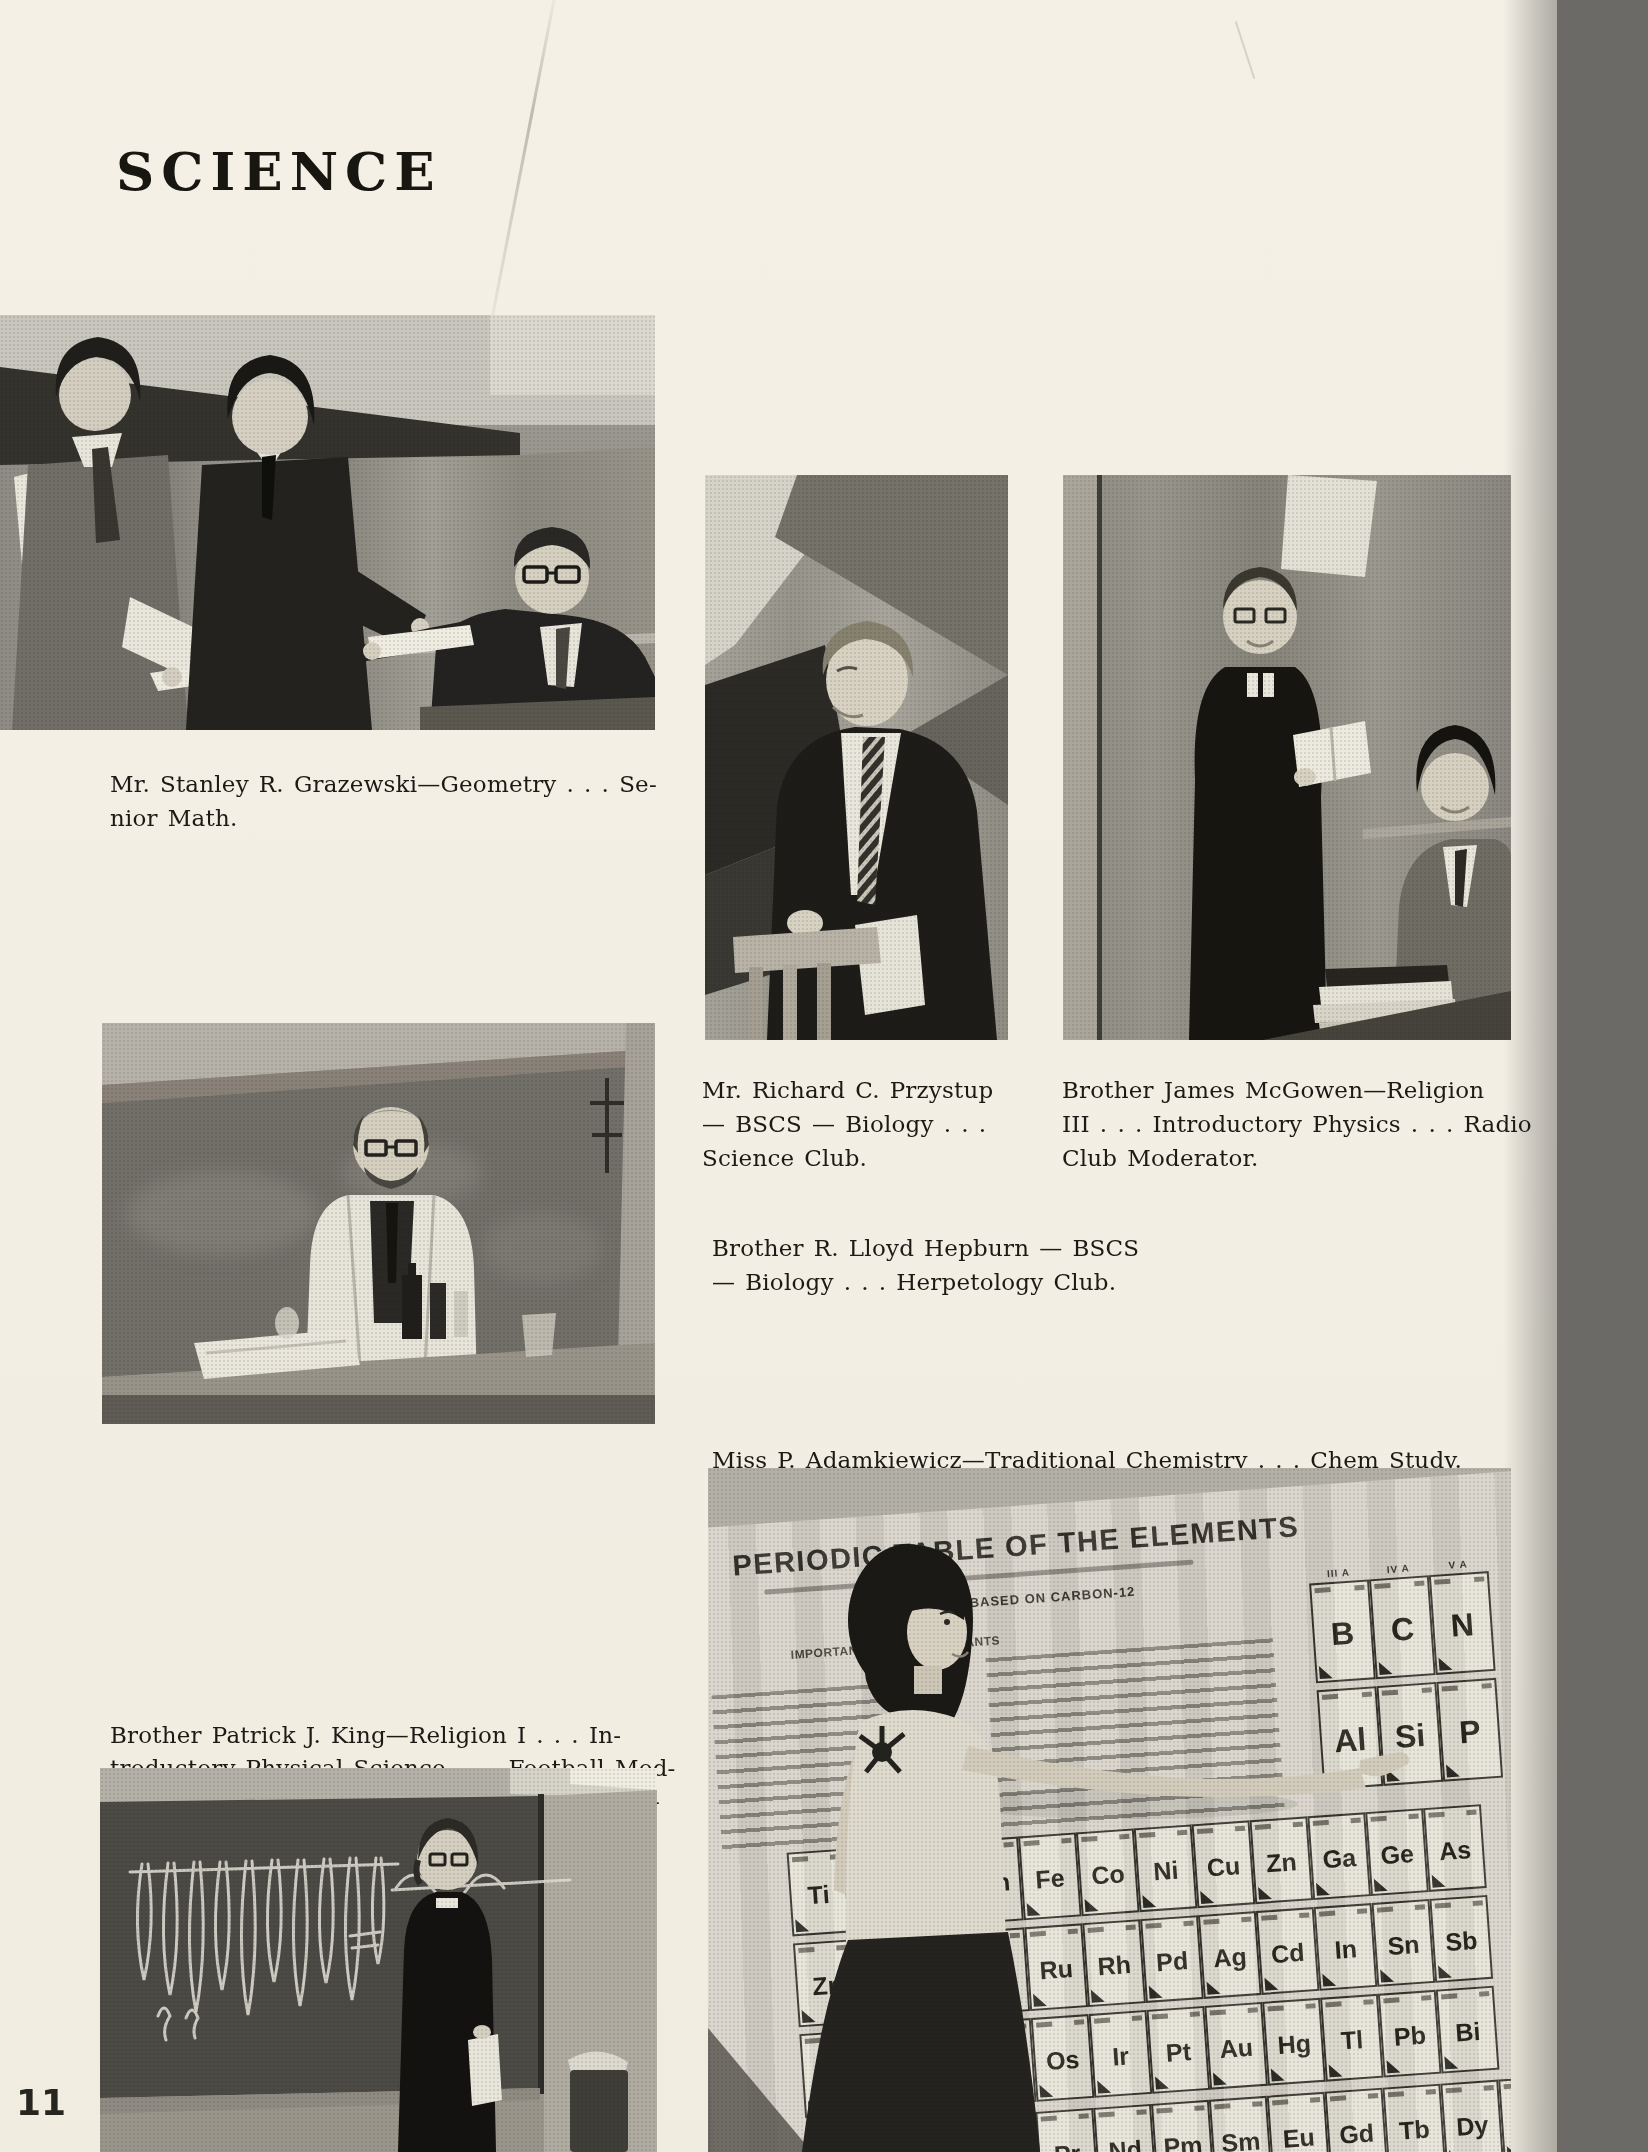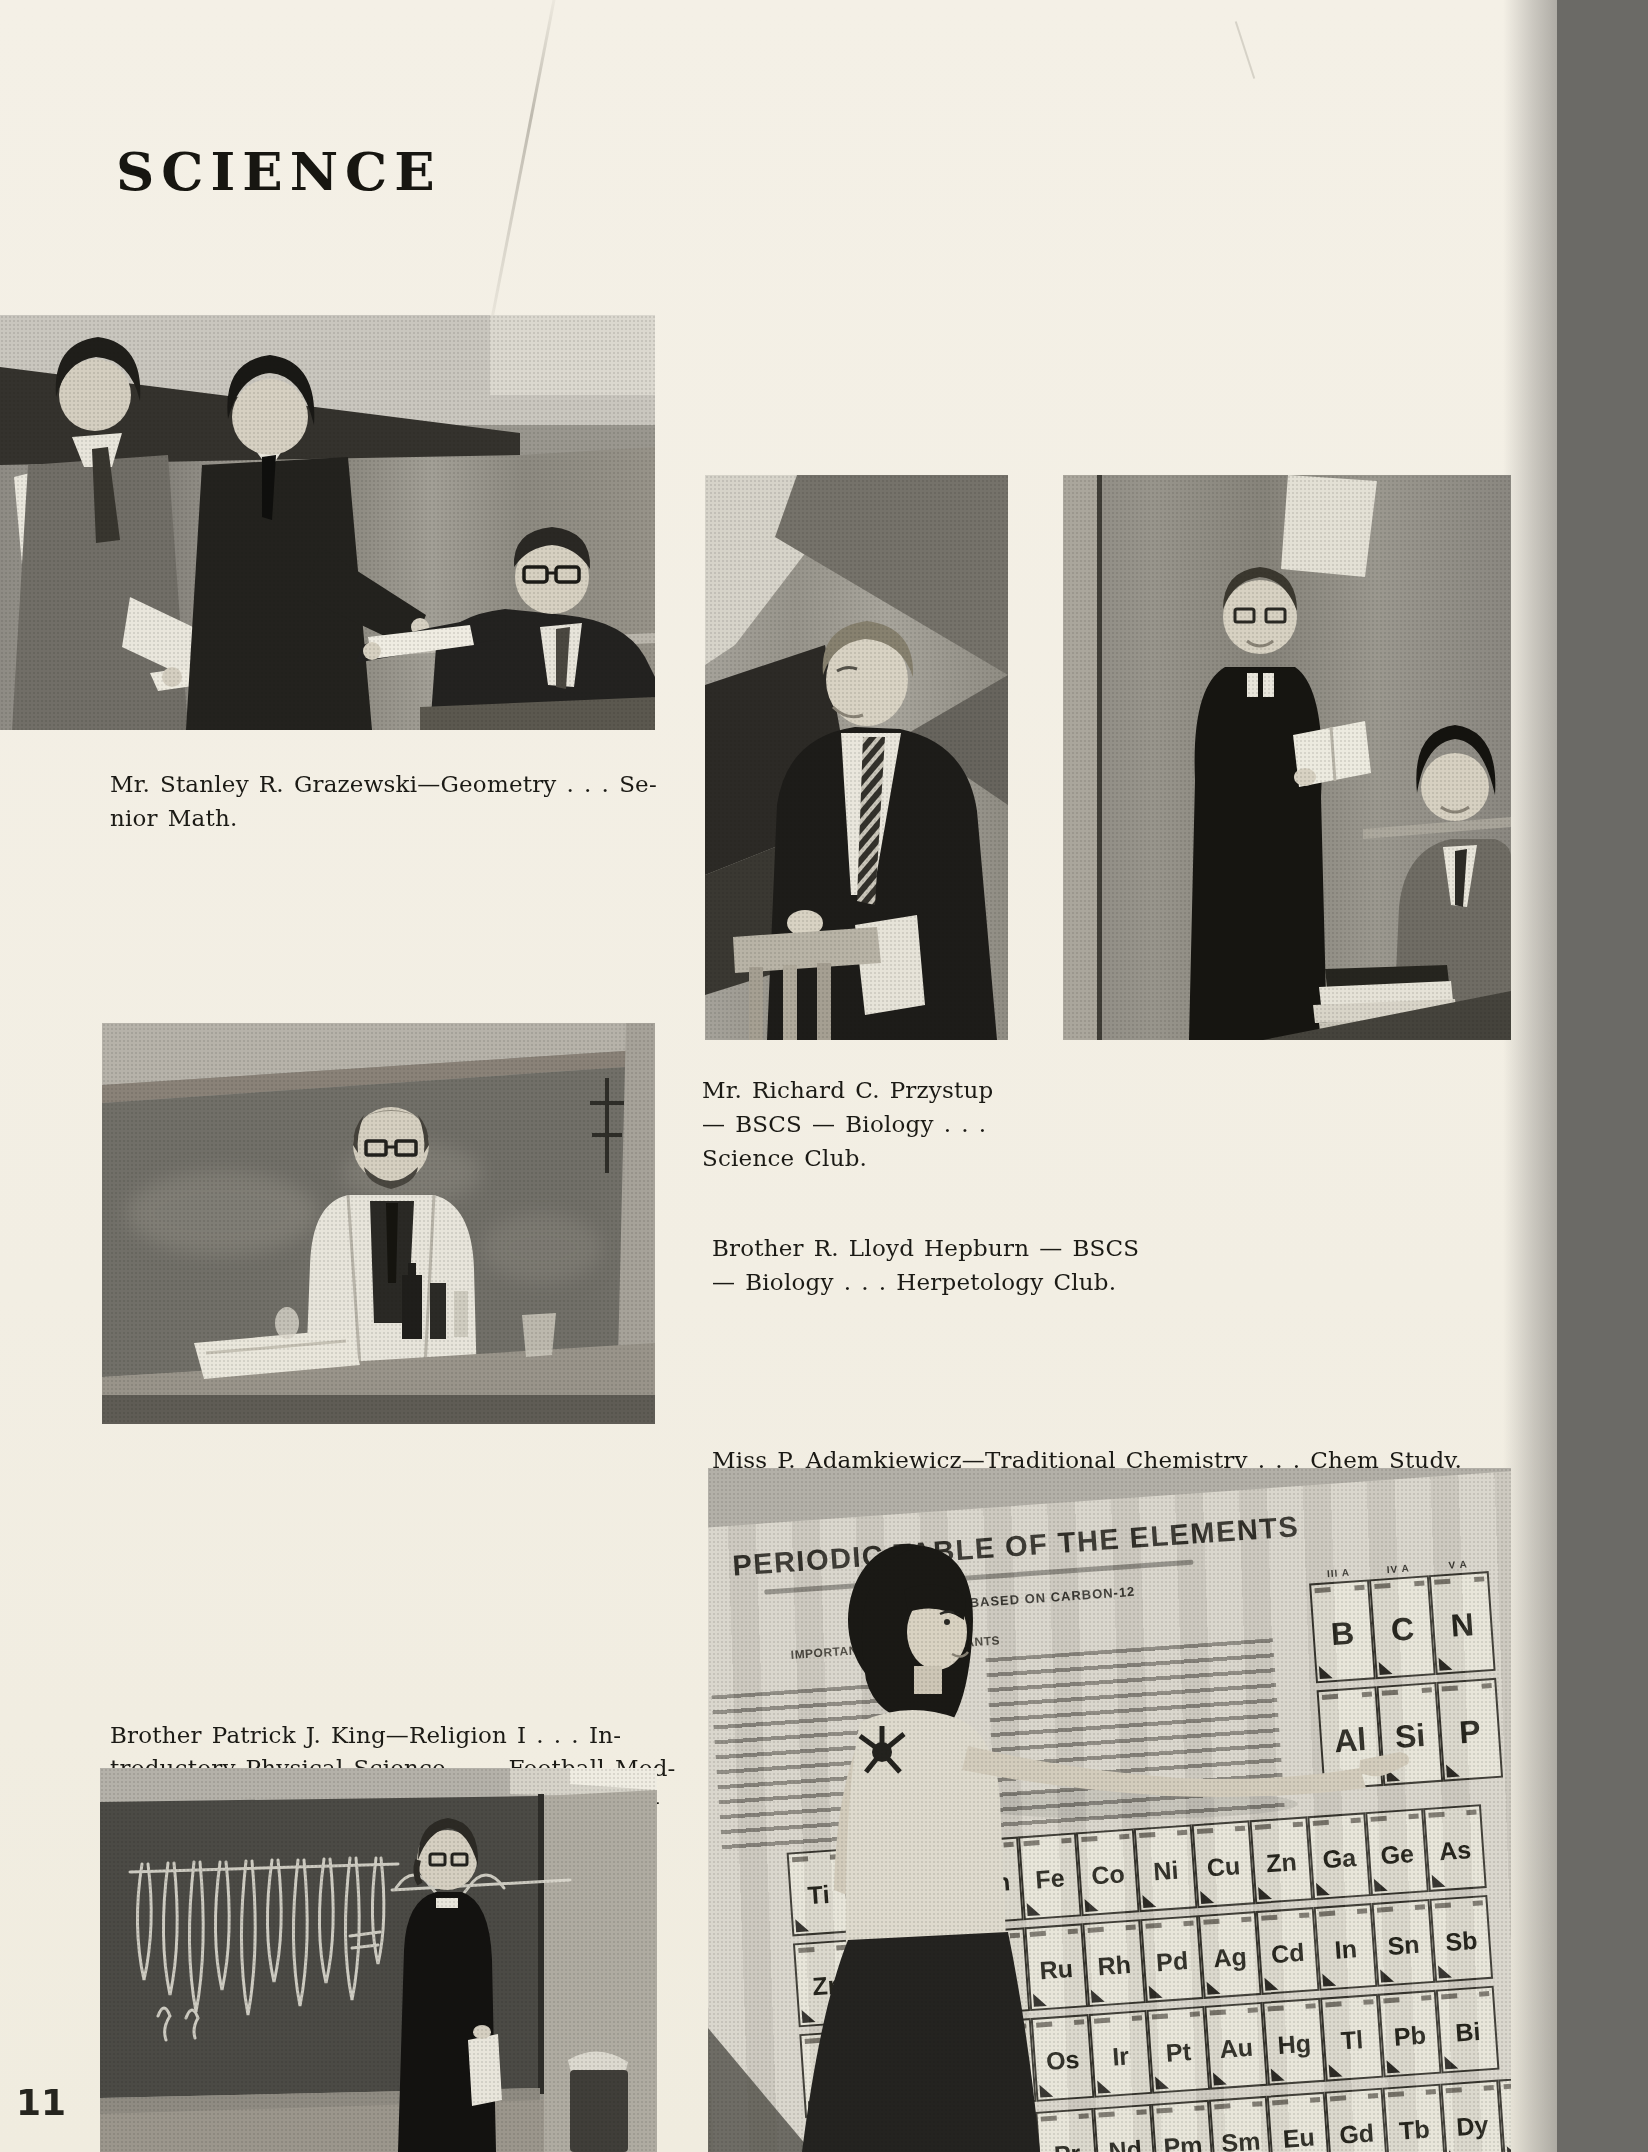--- a/index.html
+++ b/index.html
@@ -230,20 +230,23 @@
       </g>
       <g>
         <polygon points="262,494 384,490 386,508 264,512" fill="#26251f"></polygon>
         <polygon points="256,512 388,506 390,526 258,530" fill="#e5e2d7"></polygon>
         <polygon points="250,530 392,524 394,544 252,548" fill="#d8d4c8"></polygon>
         <polygon points="256,548 388,542 390,560 258,565" fill="#c9c5b9"></polygon>
       </g>
       <polygon points="200,565 448,516 448,565" fill="#45433c"></polygon>
     </svg>
   </figure>
+  <p class="caption" id="cap-mcgowen">Brother James McGowen—Religion
+III . . . Introductory Physics . . . Radio
+Club Moderator.</p>
 
   <figure class="photo" id="photo-hepburn">
     <svg viewBox="0 0 553 401">
       <defs>
         <filter id="blurA" x="-30%" y="-30%" width="160%" height="160%">
             <feGaussianBlur stdDeviation="9"></feGaussianBlur>
           </filter>
       </defs>
       <polygon points="0,0 553,0 553,26 0,62" fill="#b6b2a9"></polygon>
       <polygon points="0,62 553,26 553,42 0,80" fill="#8a8278"></polygon>

